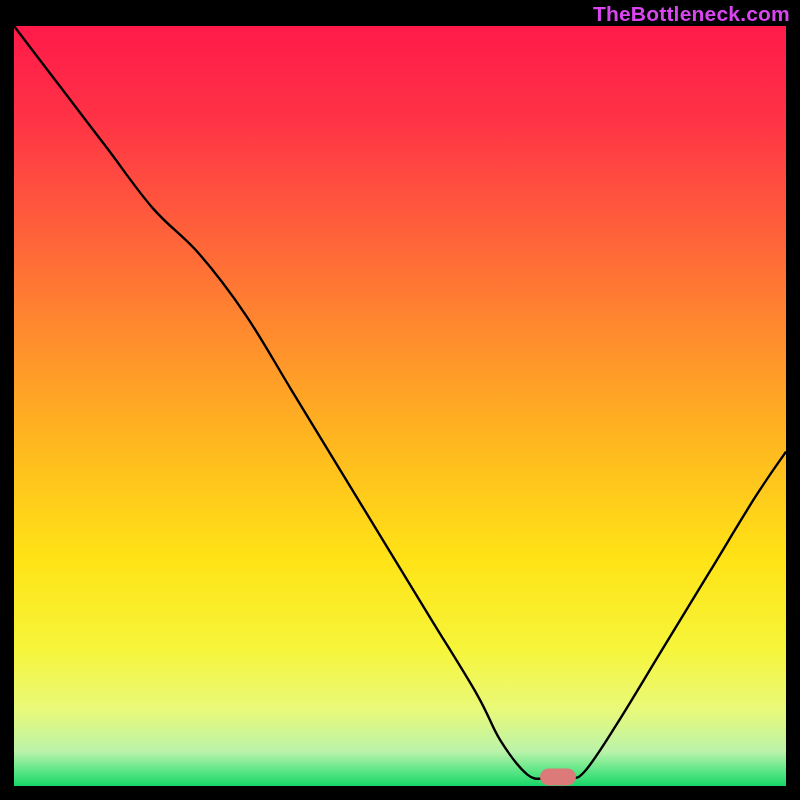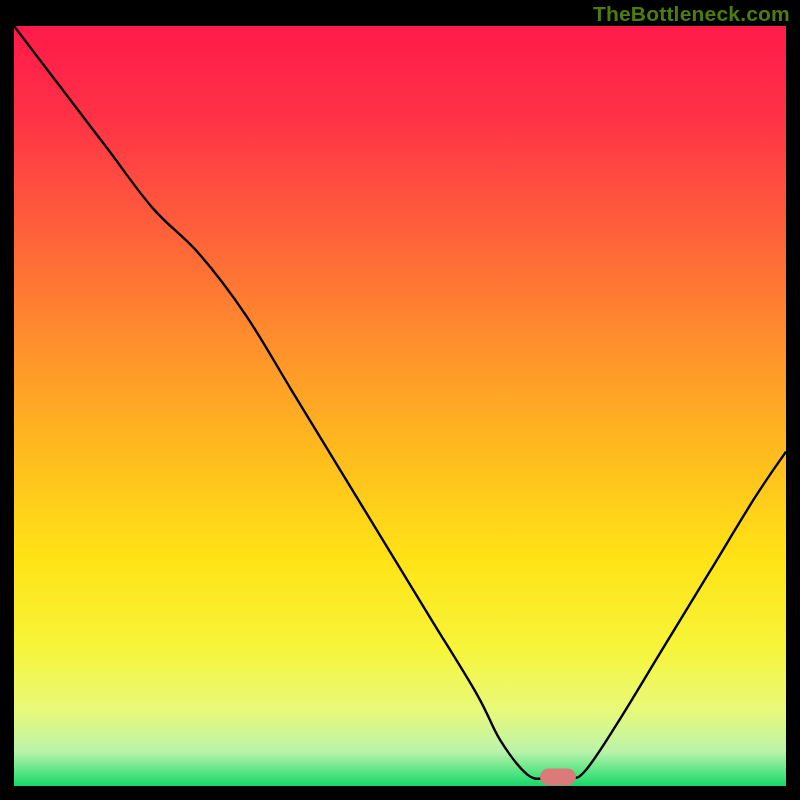--- a/index.html
+++ b/index.html
@@ -15,21 +15,21 @@
     position: relative;
     width: 800px;
     height: 800px;
   }
   .watermark {
     position: absolute;
     top: 2px;
     right: 10px;
     font-size: 21px;
     font-weight: 600;
-    color: #4d7c0f;
+    color: #d946ef;
     letter-spacing: 0.2px;
     z-index: 5;
   }
   .frame {
     position: absolute;
     left: 14px;
     top: 26px;
     width: 772px;
     height: 760px;
     background: #000;

